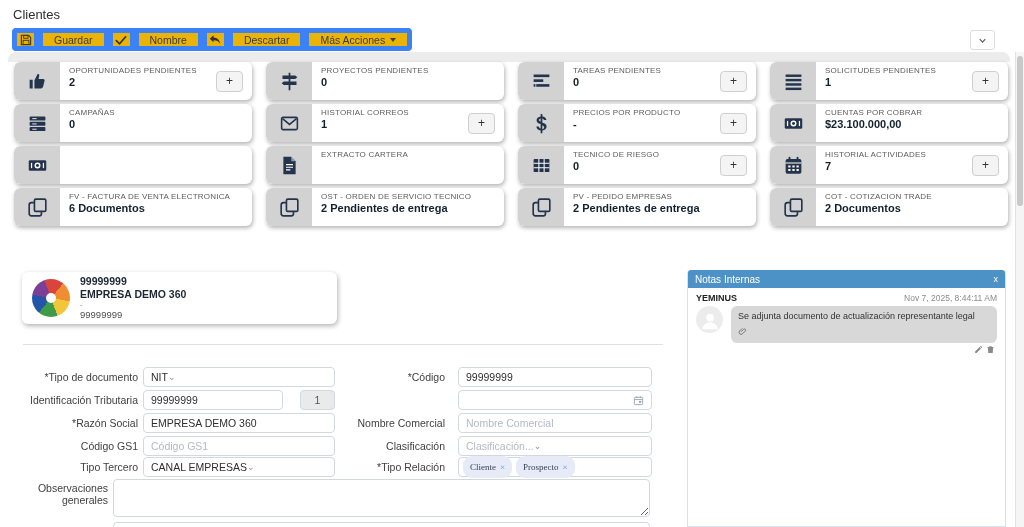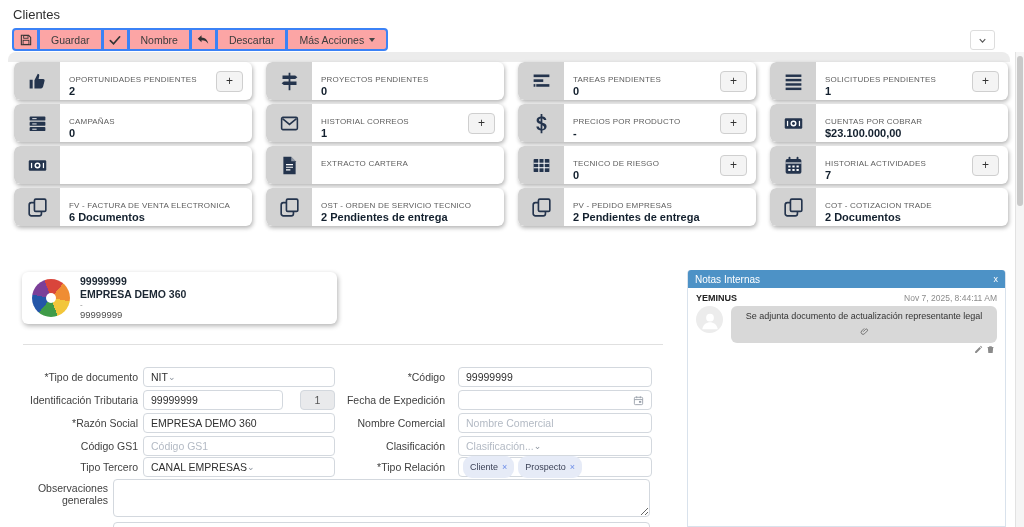--- a/index.html
+++ b/index.html
@@ -6,21 +6,21 @@
   html,body { background:#fff; }
   .stage {
     position:relative; width:1024px; height:527px; overflow:hidden;
     background:#fff; font-family:"Liberation Sans", sans-serif; color:#333;
   }
   
   .page-title { position:absolute; left:13px; top:7px; font-size:13px; color:#2e2e2e; }
   .toolbar { position:absolute; left:12px; top:28px; display:flex; height:23px; }
   .tb-btn {
     display:flex; align-items:center; justify-content:center; height:23px;
-    background:#fca5a5; border:2px solid #3b82f6; margin-left:-1px;
+    background:#eab308; border:5px solid #3b82f6; margin-left:-1px;
     font-size:10.5px; color:#3c3c3c; padding:0 11px; cursor:pointer; white-space:nowrap;
   }
   .tb-btn.icon { width:27px; padding:0; }
   .tb-btn:first-child { border-radius:4px 0 0 4px; margin-left:0; }
   .tb-btn.last { border-radius:0 4px 4px 0; }
   .caret { display:inline-block; width:0; height:0; border-left:3.5px solid transparent;
     border-right:3.5px solid transparent; border-top:4px solid #444; margin-left:5px; }
   .collapse-btn {
     position:absolute; right:29px; top:30px; width:25px; height:20px;
     background:#fff; border:1px solid #ddd; border-radius:3px;
@@ -46,21 +46,21 @@
   }
   .kpi-card {
     height:38px; background:#fff; border-radius:6px; display:flex; align-items:stretch;
     box-shadow:1px 2px 4px rgba(0,0,0,.3); overflow:hidden;
   }
   .kpi-iconbox {
     width:46px; flex:0 0 46px; background:#d2d2d2; border-radius:6px 0 0 6px;
     display:flex; align-items:center; justify-content:center;
   }
   .kpi-iconbox svg { width:21px; height:21px; }
-  .kpi-body { flex:1; padding:4px 6px 0 9px; overflow:hidden;margin-top:9px; }
+  .kpi-body { flex:1; padding:4px 6px 0 9px; overflow:hidden; }
   .kpi-label { font-size:8px; color:#5d5d5d; letter-spacing:.2px; white-space:nowrap; }
   .kpi-value { font-size:11px; font-weight:bold; color:#13202e; margin-top:1px; white-space:nowrap; }
   .kpi-add {
     align-self:center; margin-right:9px; width:27px; height:21px; flex:0 0 auto;
     background:#f4f4f4; border:1px solid #cfcfcf; border-radius:4px;
     display:flex; align-items:center; justify-content:center;
     font-size:12px; color:#333; cursor:pointer;
   }
   
   .company-card {
@@ -96,21 +96,21 @@
   .note-author { font-size:9px; font-weight:bold; color:#222; }
   .note-time { font-size:8.5px; color:#8b8b8b; }
   .note-row { display:flex; padding:0 8px; }
   .note-avatar {
     width:27px; height:27px; border-radius:50%; background:#ececec; flex:0 0 27px;
     display:flex; align-items:center; justify-content:center; overflow:hidden;
   }
   .note-avatar svg { width:22px; height:22px; }
   .note-bubble {
     margin-left:8px; flex:1; background:#d8d8d8; border-radius:6px;
-    padding:5px 7px 3px 7px; min-height:28px;text-align:center;
+    padding:5px 7px 3px 7px; min-height:28px;
   }
   .note-text { font-size:9px; color:#333; }
   .note-clip { margin-top:1px; }
   .note-clip svg { width:9px; height:9px; }
   .note-actions { display:flex; justify-content:flex-end; gap:3px; padding:2px 10px 0 0; }
   .note-actions svg { width:9px; height:9px; cursor:pointer; }
   
   .tabs {
     position:absolute; left:23px; top:337px; width:640px; display:flex; gap:15px;
     border-bottom:1px solid #e0e0e0; padding-bottom:4px;
@@ -127,21 +127,21 @@
     font-size:10.5px; color:#2f2f2f; padding:0 7px; line-height:18px;
     display:flex; align-items:center; font-family:"Liberation Sans",sans-serif;
   }
   input.f-ctrl { display:block; line-height:normal; }
   input.f-ctrl::placeholder, .placeholder { color:#b3bac4; }
   .f-select { justify-content:flex-start; cursor:pointer; }
   .f-select .chev { color:#8b939e; font-size:9px; }
   .f-disabled { background:#e9eaec; color:#555; justify-content:center; }
   .date-icon { margin-left:auto; display:flex; }
   .date-icon svg { width:11px; height:11px; }
-  .tagbox { padding:0 4px; gap:4px; }
+  .tagbox { padding:0 4px; gap:4px;font-family:Liberation Serif, serif; }
   .chip {
     display:inline-flex; align-items:center; gap:4px; background:#e6ebf7;
     border-radius:9px; padding:2px 7px; font-size:9px; color:#3c4257;
   }
   .chip .x { color:#6b8ce8; font-size:9px; cursor:pointer; }
   textarea.f-ctrl { resize:vertical; line-height:1.3; padding-top:3px; }
   .svgdefs { position:absolute; width:0; height:0; overflow:hidden; }
 </style>
 </head>
 <body>
@@ -570,21 +570,20 @@
 
     <div class="f-label" style="left:0;top:99px;width:138px">Tipo Tercero</div>
     <div class="f-ctrl f-select" style="left:143px;top:99px;width:192px">
       <span>CANAL EMPRESAS</span>
         <span class="chev">⌄</span>
     </div>
 
     <div class="f-label" style="left:307px;top:9px;width:138px">*Código</div>
     <input class="f-ctrl" style="left: 458px; top: 9px; width: 194px;" value="99999999">
 
-    <div class="f-label" style="left:307px;top:32px;width:138px">Fecha de Expedición</div>
     <div class="f-ctrl" style="left:458px;top:32px;width:194px">
       <span class="date-icon">
           <svg>
             <use href="#ic-calendar-small"></use>
           </svg>
         </span>
     </div>
 
     <div class="f-label" style="left:307px;top:55px;width:138px">Nombre Comercial</div>
     <input class="f-ctrl" style="left: 458px; top: 55px; width: 194px;" placeholder="Nombre Comercial">

